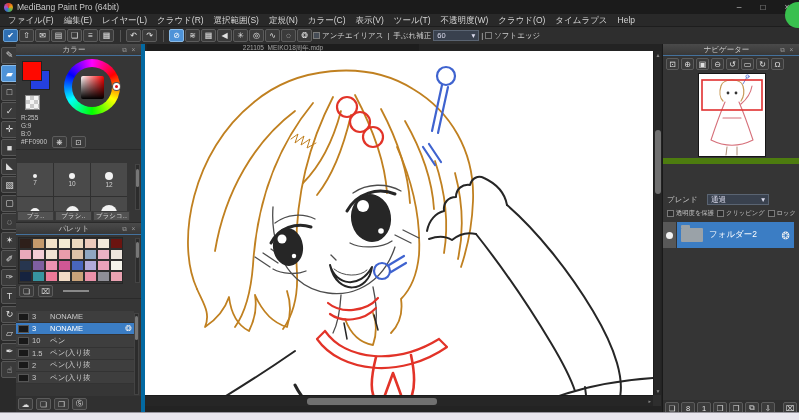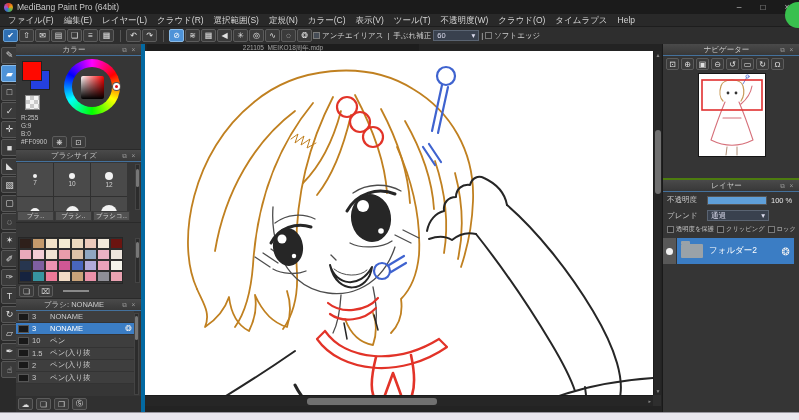--- a/index.html
+++ b/index.html
@@ -73,21 +73,21 @@
 .lp-brush{position:relative;height:113px}
 .blist{position:absolute;left:0;top:12px;width:118px;height:85px;overflow:hidden}
 .brow{height:12.2px;display:flex;align-items:center;gap:3px;border-bottom:1px solid #333;background:#3e3e3e;padding-left:2px;color:#c9c9c9;font-size:7.5px}
 .brow.sel{background:#3b7dc4;color:#fff}
 .bthumb{width:11px;height:8px;background:#191919;border:1px solid #555;flex:none}
 .bsz{width:15px;flex:none}
 .bname{flex:1;white-space:nowrap;overflow:hidden}
 .bgear{font-size:8px;color:#f0f0f0;margin-right:2px}
 .bbar{position:absolute;left:0;bottom:0;width:125px;height:16px;background:#303030;display:flex;align-items:center;gap:3px;padding-left:2px}
 
-.rp-nav{position:relative;height:136px;border-bottom:2px solid #4d7c0f}
+.rp-nav{position:relative;height:120px;border-bottom:6px solid #4d7c0f}
 .nav-tools{position:absolute;left:3px;top:14px;display:flex;gap:2px}
 .nbtn{width:13px;height:12px;background:#3b3b3b;border:1px solid #5c5c5c;border-radius:2px;color:#e0e0e0;font-size:8px;display:flex;align-items:center;justify-content:center}
 .nav-thumb{position:absolute;left:35px;top:29px;width:68px;height:84px;background:#fff;border:1px solid #161616}
 
 .rp-layer{position:relative;height:252px}
 .lrow{position:absolute;left:0;width:137px;display:flex;align-items:center}
 .llabel{font-size:7.5px;color:#c9c9c9;width:44px;padding-left:4px;white-space:nowrap}
 .slider{width:60px;height:9px;background:#262626;border:1px solid #555;position:relative}
 .slider-fill{position:absolute;left:0;top:0;bottom:0;width:100%;background:#5f9fd8}
 .lval{font-size:7.5px;color:#e6e6e6;margin-left:4px;white-space:nowrap}
@@ -305,26 +305,20 @@
           <button class="sbtn">
             <span class="glyph">❋</span>
           </button>
           <button class="sbtn">
             <span class="glyph">⊡</span>
           </button>
         </div>
     </div>
 
     <div class="lp-bsize">
-      <div class="panel-h">
-        <span class="ph-i"></span>
-        <span class="ph-t">ブラシサイズ</span>
-        <span class="ph-i">⧉</span>
-        <span class="ph-i">×</span>
-      </div>
       <div class="bs-grid" id="bs-grid">
           <div class="bs-cell">
             <span class="bs-dot" style="height: 4px; width: 4px;"></span>
             <span class="bs-num">7</span>
           </div>
           <div class="bs-cell">
             <span class="bs-dot" style="height: 6px; width: 6px;"></span>
             <span class="bs-num">10</span>
           </div>
           <div class="bs-cell">
@@ -348,20 +342,26 @@
         <div class="vthumb2" style="top:4px;height:18px"></div>
       </div>
       <div class="bs-tabs">
         <span class="bstab">ブラ‥</span>
         <span class="bstab">ブラシ‥</span>
         <span class="bstab">ブラシコ‥</span>
       </div>
     </div>
 
     <div class="lp-pal">
+      <div class="panel-h">
+        <span class="ph-i"></span>
+        <span class="ph-t">パレット</span>
+        <span class="ph-i">⧉</span>
+        <span class="ph-i">×</span>
+      </div>
       <div class="pal-grid" id="pal-grid">
           <div class="swatch" style="background: rgb(46, 31, 26);"></div>
           <div class="swatch" style="background: rgb(196, 154, 108);"></div>
           <div class="swatch" style="background: rgb(242, 226, 200);"></div>
           <div class="swatch" style="background: rgb(244, 236, 210);"></div>
           <div class="swatch" style="background: rgb(236, 217, 192);"></div>
           <div class="swatch" style="background: rgb(236, 202, 187);"></div>
           <div class="swatch" style="background: rgb(242, 233, 218);"></div>
           <div class="swatch" style="background: rgb(107, 20, 16);"></div>
           <div class="swatch" style="background: rgb(234, 169, 187);"></div>
@@ -397,26 +397,20 @@
             <span class="glyph">❏</span>
           </button>
           <button class="sbtn">
             <span class="glyph">⌧</span>
           </button>
           <span class="pal-dash"></span>
         </div>
     </div>
 
     <div class="lp-brush">
-      <div class="panel-h">
-        <span class="ph-i"></span>
-        <span class="ph-t">ブラシ: NONAME</span>
-        <span class="ph-i">⧉</span>
-        <span class="ph-i">×</span>
-      </div>
       <div class="blist" id="brush-list">
           <div class="brow">
             <span class="bthumb"></span>
             <span class="bsz">3</span>
             <span class="bname">NONAME</span>
           </div>
           <div class="brow sel">
             <span class="bthumb"></span>
             <span class="bsz">3</span>
             <span class="bname">NONAME</span>
@@ -601,33 +595,20 @@
               <circle cx="48.5" cy="2.5" r="1.6" stroke="#6e87d8" stroke-width="1"></circle>
             <path d="M26,28 C20,42 16,54 12,66 M40,28 C46,42 50,54 54,66 M12,66 C26,73 40,73 54,66 M24,44 L42,44 M42,30 C48,25 52,18 53,12" stroke="#d6707a" stroke-width="1.1"></path>
             <path d="M28,73 L27,81 M38,73 L38,81" stroke="#b09078" stroke-width="1"></path>
           </g>
           <rect class="st-viewport" x="3" y="6" width="60" height="30" fill="none" stroke="#e03030" stroke-width="1.6"></rect>
         </svg>
       </div>
     </div>
 
     <div class="rp-layer">
-      <div class="panel-h">
-        <span class="ph-i"></span>
-        <span class="ph-t">レイヤー</span>
-        <span class="ph-i">⧉</span>
-        <span class="ph-i">×</span>
-      </div>
-      <div class="lrow" style="top:15px">
-        <span class="llabel">不透明度</span>
-        <span class="slider">
-            <span class="slider-fill" style="width: 100%;"></span>
-          </span>
-        <span class="lval">100 %</span>
-      </div>
       <div class="lrow" style="top:30px">
         <span class="llabel">ブレンド</span>
         <span class="dd" style="width:62px">
           <span>通過</span>
           <span>▾</span>
         </span>
       </div>
       <div class="lrow" style="top:45px;padding-left:4px" id="layer-checks">
           <label class="lchk">
             <span class="chk"></span>

